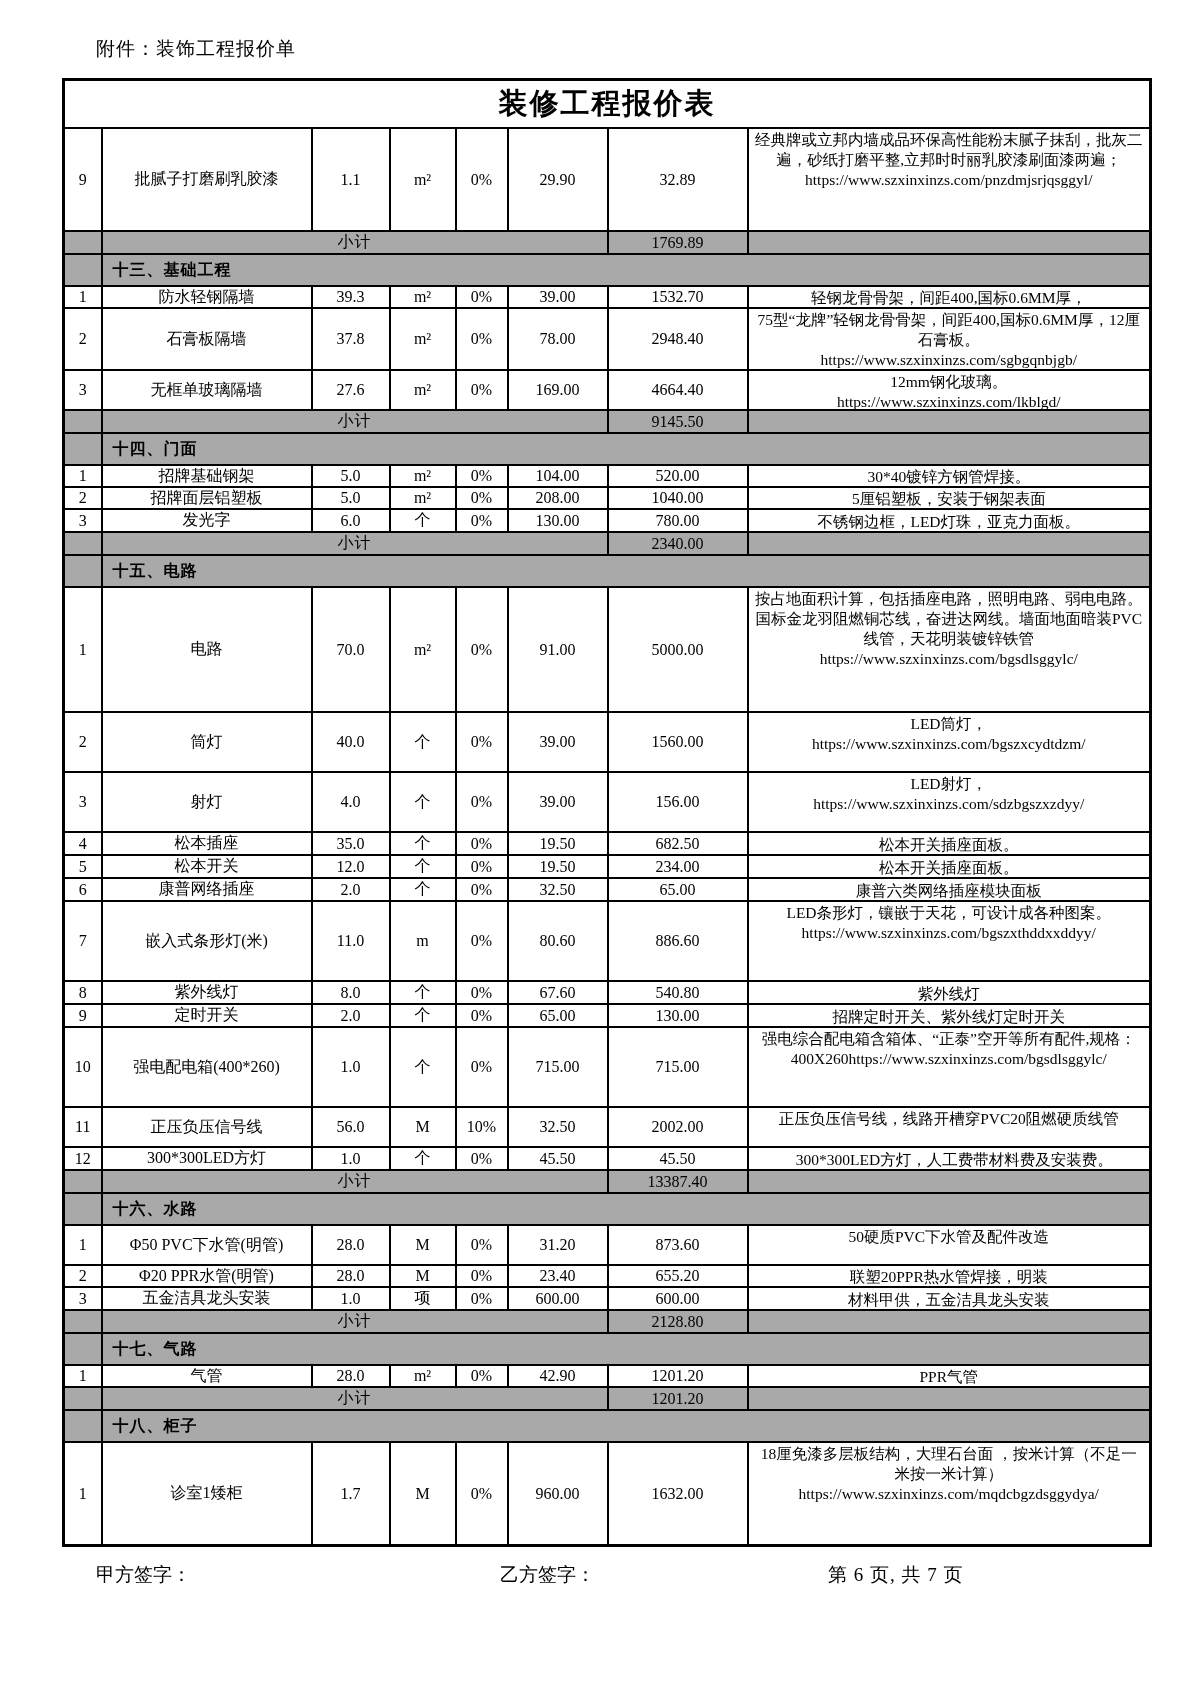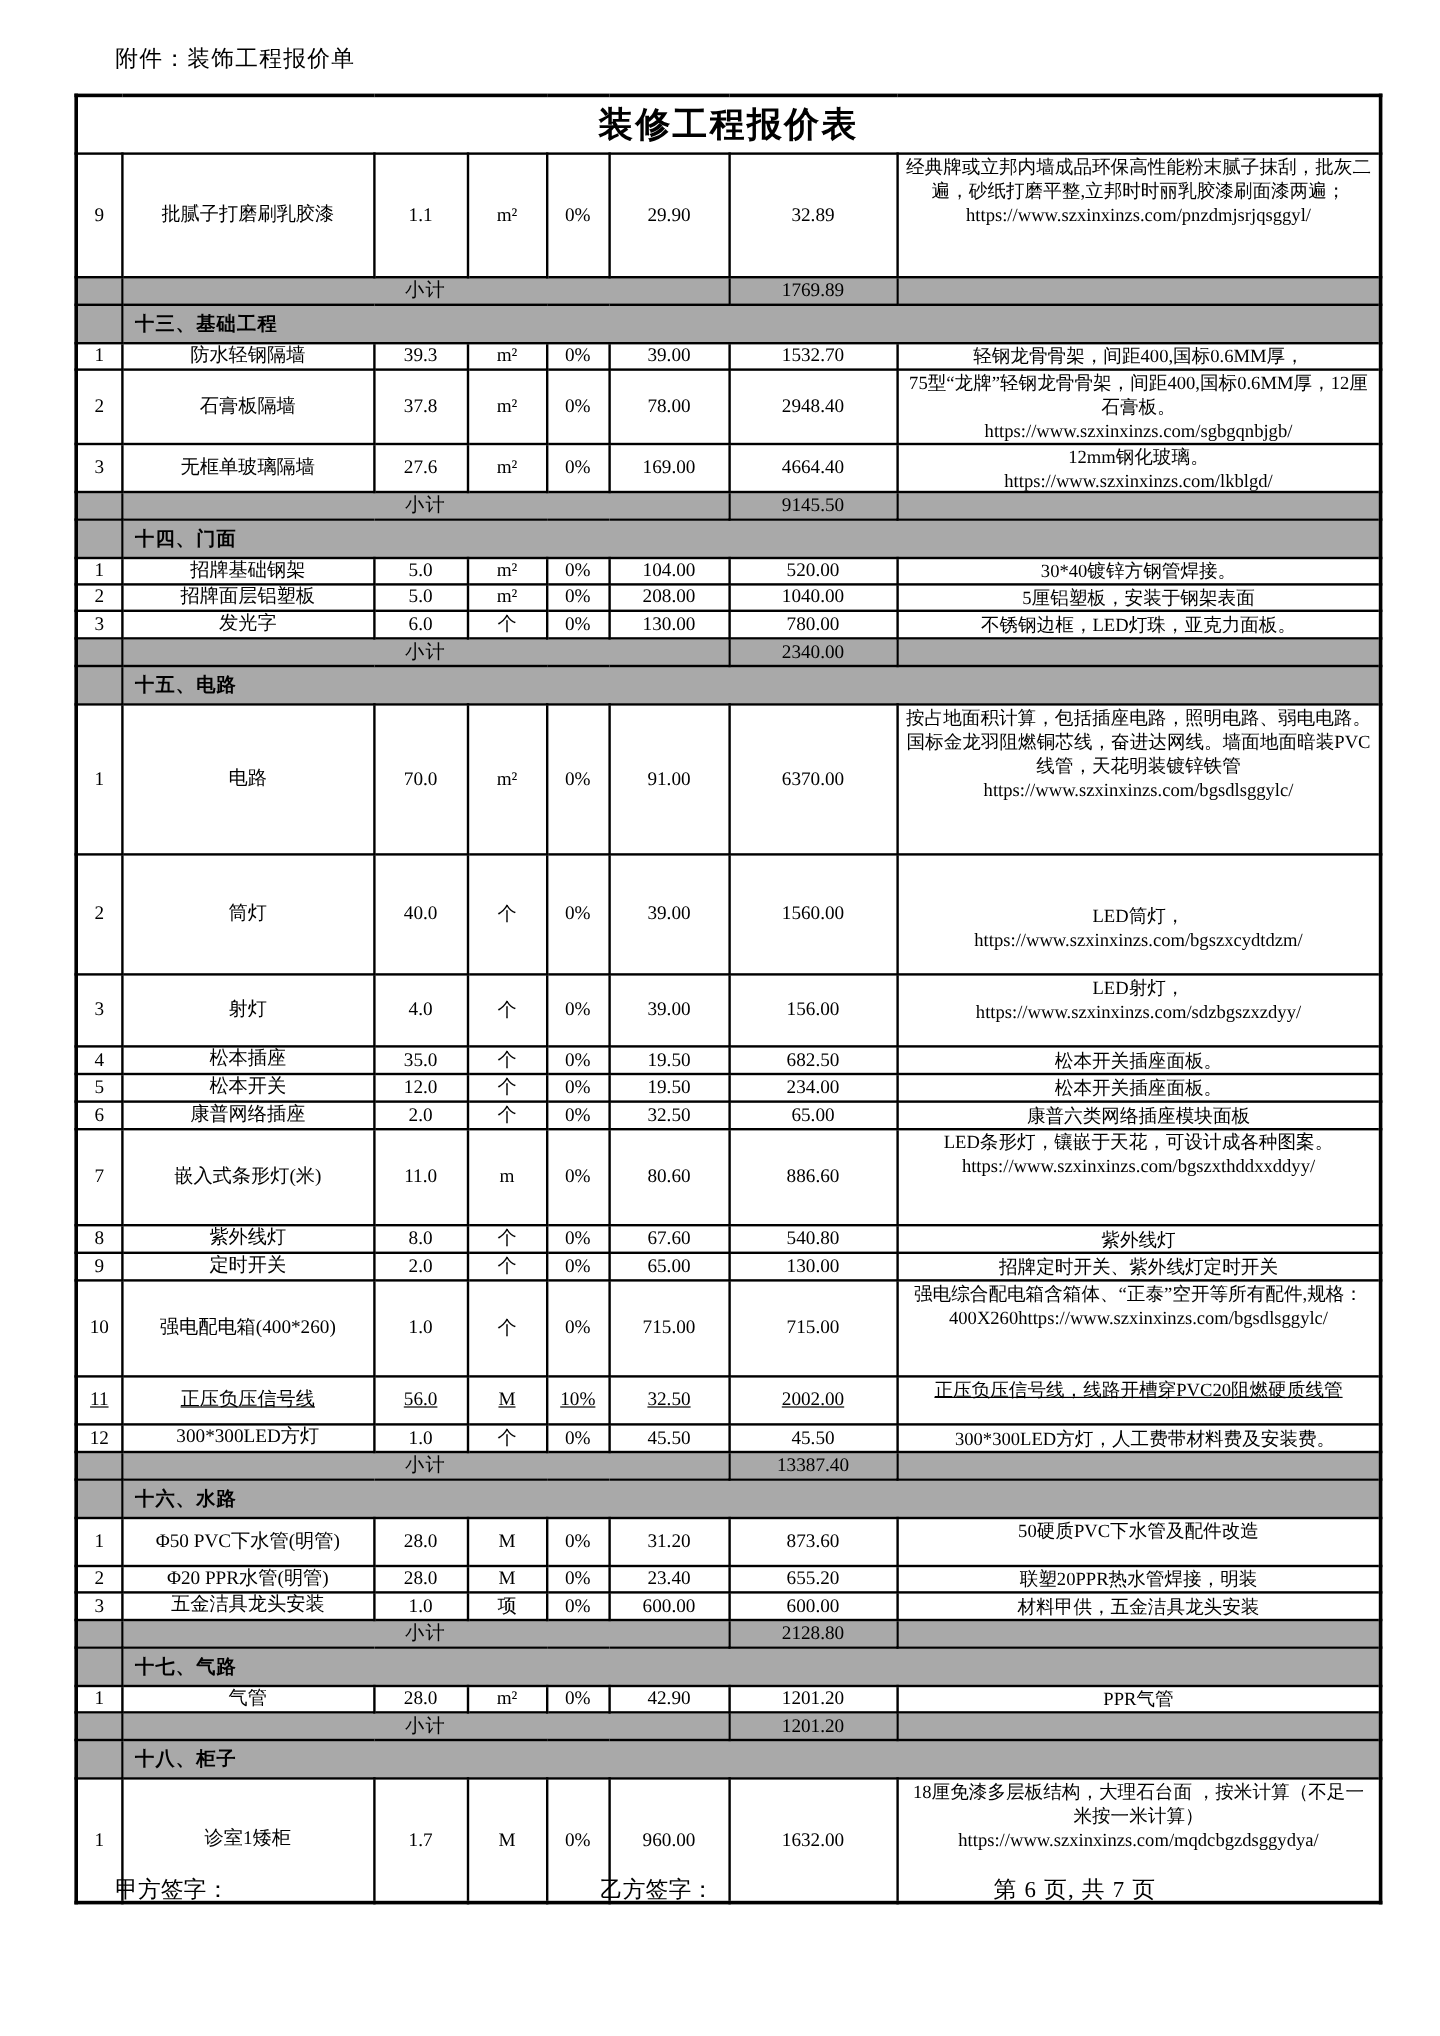--- a/index.html
+++ b/index.html
@@ -178,36 +178,36 @@
         <td class="gray"></td>
         <td class="gray sec-cell" colspan="7">十五、电路</td>
       </tr>
       <tr style="height: 125px;">
         <td class="c-no">1</td>
         <td class="c-name">电路</td>
         <td class="c-qty">70.0</td>
         <td class="c-unit">m²</td>
         <td class="c-tax">0%</td>
         <td class="c-price">91.00</td>
-        <td class="c-total">6370.00</td>
+        <td class="c-total">5000.00</td>
         <td class="c-desc">
           <div class="desc-inner" style="height: 122px;">按占地面积计算，包括插座电路，照明电路、弱电电路。国标金龙羽阻燃铜芯线，奋进达网线。墙面地面暗装PVC线管，天花明装镀锌铁管
 https://www.szxinxinzs.com/bgsdlsggylc/</div>
         </td>
       </tr>
       <tr style="height: 60px;">
         <td class="c-no">2</td>
         <td class="c-name">筒灯</td>
         <td class="c-qty">40.0</td>
         <td class="c-unit">个</td>
         <td class="c-tax">0%</td>
         <td class="c-price">39.00</td>
         <td class="c-total">1560.00</td>
         <td class="c-desc">
-          <div class="desc-inner" style="height: 57px; margin-top: 40px;">LED筒灯，
+          <div class="desc-inner" style="height: 57px;">LED筒灯，
 https://www.szxinxinzs.com/bgszxcydtdzm/</div>
         </td>
       </tr>
       <tr style="height: 60px;">
         <td class="c-no">3</td>
         <td class="c-name">射灯</td>
         <td class="c-qty">4.0</td>
         <td class="c-unit">个</td>
         <td class="c-tax">0%</td>
         <td class="c-price">39.00</td>
@@ -296,21 +296,21 @@
         <td class="c-qty">1.0</td>
         <td class="c-unit">个</td>
         <td class="c-tax">0%</td>
         <td class="c-price">715.00</td>
         <td class="c-total">715.00</td>
         <td class="c-desc">
           <div class="desc-inner" style="height: 77px;">强电综合配电箱含箱体、“正泰”空开等所有配件,规格：
 400X260https://www.szxinxinzs.com/bgsdlsggylc/</div>
         </td>
       </tr>
-      <tr style="height: 40px; text-decoration: underline;">
+      <tr style="height: 40px;">
         <td class="c-no">11</td>
         <td class="c-name">正压负压信号线</td>
         <td class="c-qty">56.0</td>
         <td class="c-unit">M</td>
         <td class="c-tax">10%</td>
         <td class="c-price">32.50</td>
         <td class="c-total">2002.00</td>
         <td class="c-desc">
           <div class="desc-inner" style="height: 37px; border-radius: 12px;">正压负压信号线，线路开槽穿PVC20阻燃硬质线管</div>
         </td>

